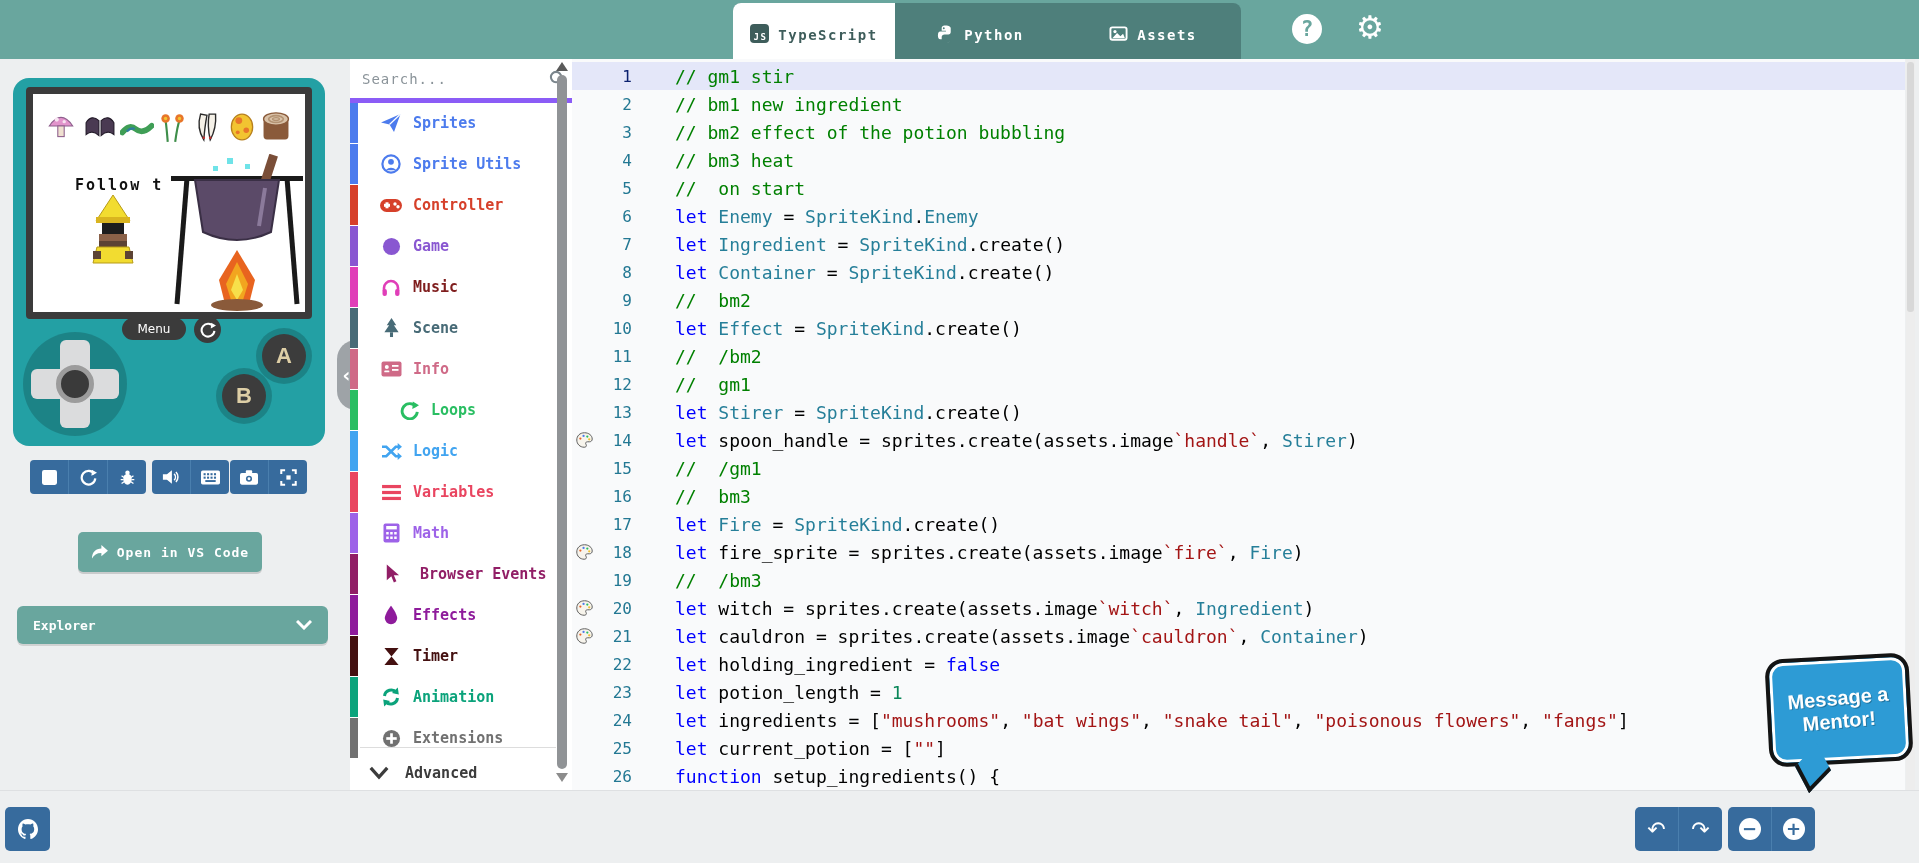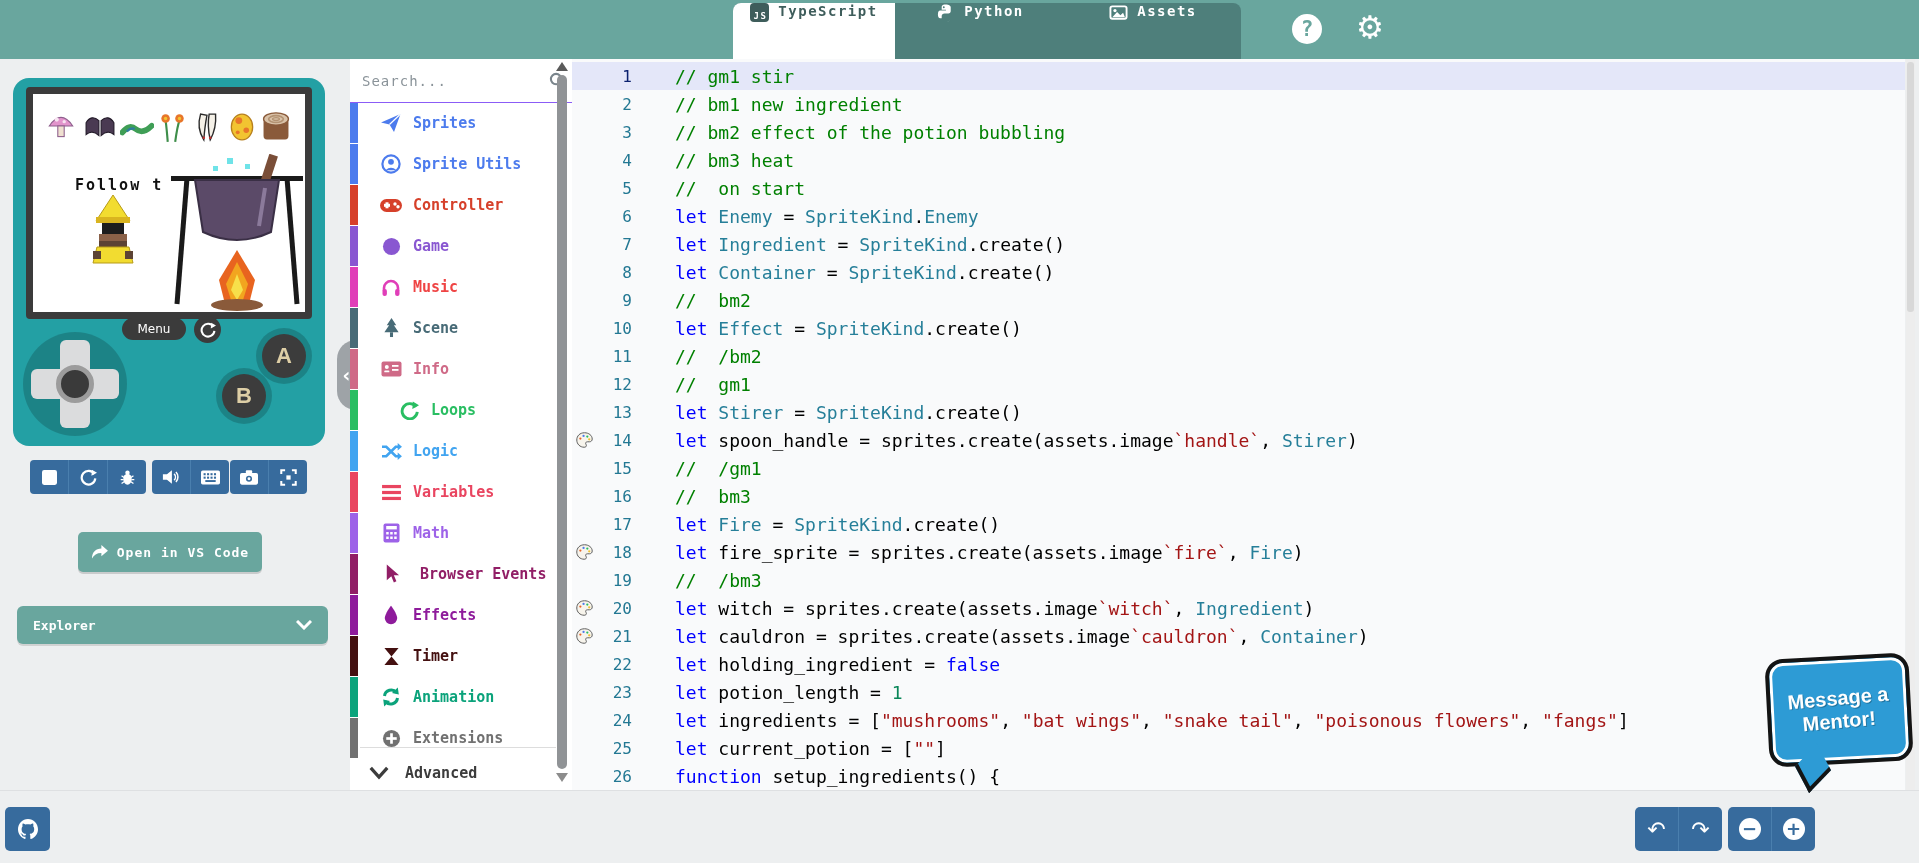--- a/index.html
+++ b/index.html
@@ -4,21 +4,21 @@
 <style>
   html,body{margin:0;padding:0}
   body{width:1919px;height:863px;overflow:hidden;background:#EDEFF0;
        font-family:"DejaVu Sans Mono","Liberation Mono",monospace;position:relative}
   svg{display:block}
 
   
   .header{position:absolute;left:0;top:0;width:1919px;height:59px;background:#69A69E}
   .tabs{position:absolute;left:733px;top:3px;height:56px;display:flex;border-radius:8px 8px 0 0;
         overflow:hidden;background:#4E7F7B}
-  .tab{display:flex;align-items:flex-start;justify-content:center;gap:9px;padding:0 14px;
+  .tab{display:flex;align-items:flex-end;justify-content:center;gap:9px;padding:16px 14px;
        color:#fff;font-size:14px;font-weight:bold;letter-spacing:1.5px;cursor:pointer}
   .tab.active{background:#fff;color:#3E5D5B}
   .tab-ts{min-width:134px}.tab-py{min-width:142px}.tab-as{min-width:148px}
   .js-badge{width:19px;height:19px;background:#3E5D5B;color:#fff;border-radius:4px;font-size:9px;
             display:flex;align-items:flex-end;justify-content:flex-end;padding:1px 2px;box-sizing:border-box}
   .help-btn{position:absolute;left:1292px;top:14px;width:30px;height:30px;border-radius:50%;
             background:#fff;color:#69A69E;font-size:21px;font-weight:bold;display:flex;
             align-items:center;justify-content:center;cursor:pointer}
   .gear-btn{position:absolute;left:1356px;top:12px;color:#fff;font-size:31px;line-height:31px;
             font-family:"DejaVu Sans",sans-serif;cursor:pointer}
@@ -61,21 +61,21 @@
                 align-items:center;padding:0 16px;box-sizing:border-box;cursor:pointer;
                 justify-content:space-between;box-shadow:0 2px 0 rgba(0,0,0,0.12)}
   .collapse-handle{position:absolute;left:337px;top:340px;width:19px;height:70px;background:#9EA3A7;
                    border-radius:35px 0 0 35px;color:#fff;font-size:20px;font-weight:bold;display:flex;
                    align-items:center;justify-content:center;cursor:pointer}
 
   
   .toolbox{position:absolute;left:350px;top:59px;width:222px;height:731px;background:#fff;
            border-right:1px solid #E2E4E6}
   .tbx-search{position:absolute;left:0;top:0;width:222px;height:44px;display:flex;align-items:center;
-              padding:0 10px;box-sizing:border-box;gap:6px;border-bottom:1px solid #8b5cf6}
+              padding:0 10px;box-sizing:border-box;gap:6px;border-bottom:5px solid #8b5cf6}
   .tbx-search input{flex:1;border:none;outline:none;font-family:inherit;font-size:14px;color:#444;
                     letter-spacing:1px;background:transparent}
   .tbx-search input::placeholder{color:#8A9399}
   .tbx-list{position:absolute;left:0;top:43px;width:210px}
   .tbx-item{height:40px;display:flex;align-items:center;cursor:pointer;border-left:8px solid #ccc;
             margin:1px 0}
   .tbx-icon{width:30px;margin-left:18px;font-size:19px;display:flex;align-items:center;
             justify-content:center;font-family:"DejaVu Sans",sans-serif}
   .tbx-label{font-size:15px;font-weight:bold;margin-left:7px;white-space:nowrap}
   .tbx-divider{position:absolute;left:10px;top:688px;width:196px;border-top:1px solid #DDD}
@@ -400,21 +400,21 @@
         <span class="tbx-label" style="color: rgb(137, 87, 209);">Game</span>
       </div>
       <div class="tbx-item" style="border-left-color: rgb(224, 62, 184);">
         <span class="tbx-icon" style="color: rgb(224, 62, 184);">
           <svg width="20" height="19" viewBox="0 0 20 19">
             <path d="M3,13 V10 A7,7 0 0 1 17,10 V13" fill="none" stroke="currentColor" stroke-width="2.6"></path>
             <rect x="1.5" y="11" width="4.4" height="7" rx="2" fill="currentColor"></rect>
             <rect x="14.1" y="11" width="4.4" height="7" rx="2" fill="currentColor"></rect>
           </svg>
         </span>
-        <span class="tbx-label" style="color: #ef4444;">Music</span>
+        <span class="tbx-label" style="color: #7f1d1d;">Music</span>
       </div>
       <div class="tbx-item" style="border-left-color: rgb(72, 107, 119);">
         <span class="tbx-icon" style="color: rgb(72, 107, 119);">
           <svg width="19" height="20" viewBox="0 0 20 21">
             <polygon points="10,0 15,7.5 12.5,7.5 17.5,15 2.5,15 7.5,7.5 5,7.5" fill="currentColor"></polygon>
             <rect x="8.4" y="15" width="3.2" height="5" fill="currentColor"></rect>
           </svg>
         </span>
         <span class="tbx-label" style="color: rgb(72, 107, 119);">Scene</span>
       </div>

